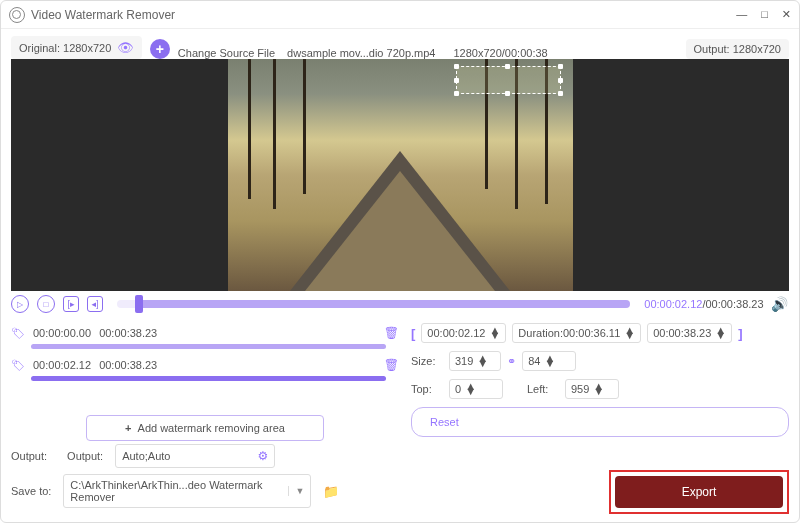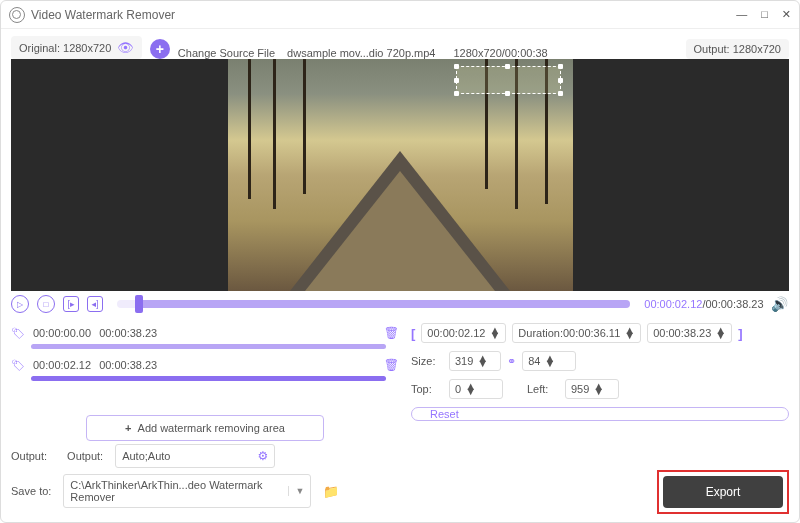--- a/index.html
+++ b/index.html
@@ -41,30 +41,30 @@
 .seg-bar{height:5px;background:#b8a5f5;border-radius:3px;margin:1px 0 6px 20px;width:355px}
 .seg-bar.sel{background:#8b6ef0}
 .trash{margin-left:auto;color:#9575ff;font-size:12px}
 .addwm{margin:34px auto 0;width:238px;height:26px;border:1px solid #c5b5f5;border-radius:4px;display:flex;align-items:center;justify-content:center;gap:6px;color:#9575ff;font-size:11px}
 .row{display:flex;align-items:center;gap:6px;margin-bottom:8px;font-size:10.5px}
 .brk{color:#9575ff;font-size:13px;font-weight:bold}
 .numbox{border:1px solid #ddd;border-radius:3px;padding:3px 5px;display:flex;align-items:center;gap:4px;background:#fff}
 .spin{display:flex;flex-direction:column;line-height:5px;font-size:7px;color:#888}
 .link{color:#9575ff;font-size:11px}
 .lbl{width:32px}
-.reset{border:1px solid #c5b5f5;border-radius:12px;padding:0 18px;color:#9575ff;font-size:11px;margin-top:6px}
+.reset{border:1px solid #c5b5f5;border-radius:12px;padding:8px 18px;color:#9575ff;font-size:11px;margin-top:6px}
 .bottom{position:absolute;bottom:8px;left:10px;right:10px}
 .out-row{display:flex;align-items:center;gap:12px;margin-bottom:6px;font-size:11px}
 .txtbox{border:1px solid #ddd;border-radius:3px;padding:4px 6px;background:#fff;display:flex;align-items:center;gap:5px}
 .edit{color:#666;font-size:11px}
 .gear{color:#9575ff;font-size:12px}
 .dd{border-left:1px solid #ddd;padding-left:6px;font-size:9px;color:#888}
 .folder{color:#9575ff;font-size:13px}
 .export-wrap{position:absolute;right:0;bottom:0;border:2px solid #e03030;padding:4px}
-.export{width:120px;height:32px;background:#404040;color:#fff;border-radius:4px;display:flex;align-items:center;justify-content:center;font-size:12px}
+.export{width:168px;height:32px;background:#7f1d1d;color:#fff;border-radius:4px;display:flex;align-items:center;justify-content:center;font-size:12px}
 </style>
 </head>
 <body>
 
 <div class="titlebar">
   <div class="logo"></div>
   <div class="title">Video Watermark Remover</div>
   <div class="winbtns">
     <span>―</span>
     <span>□</span>

